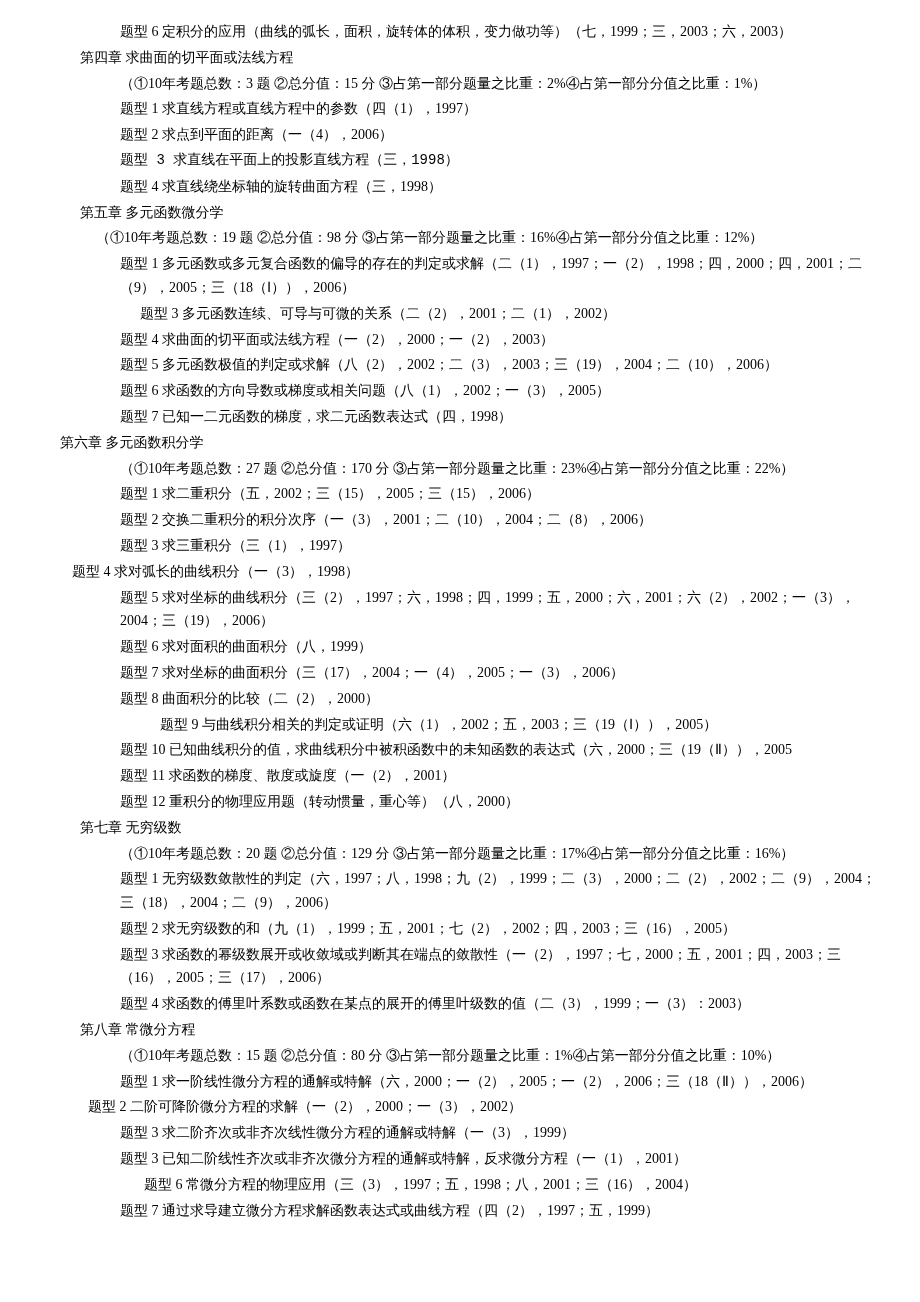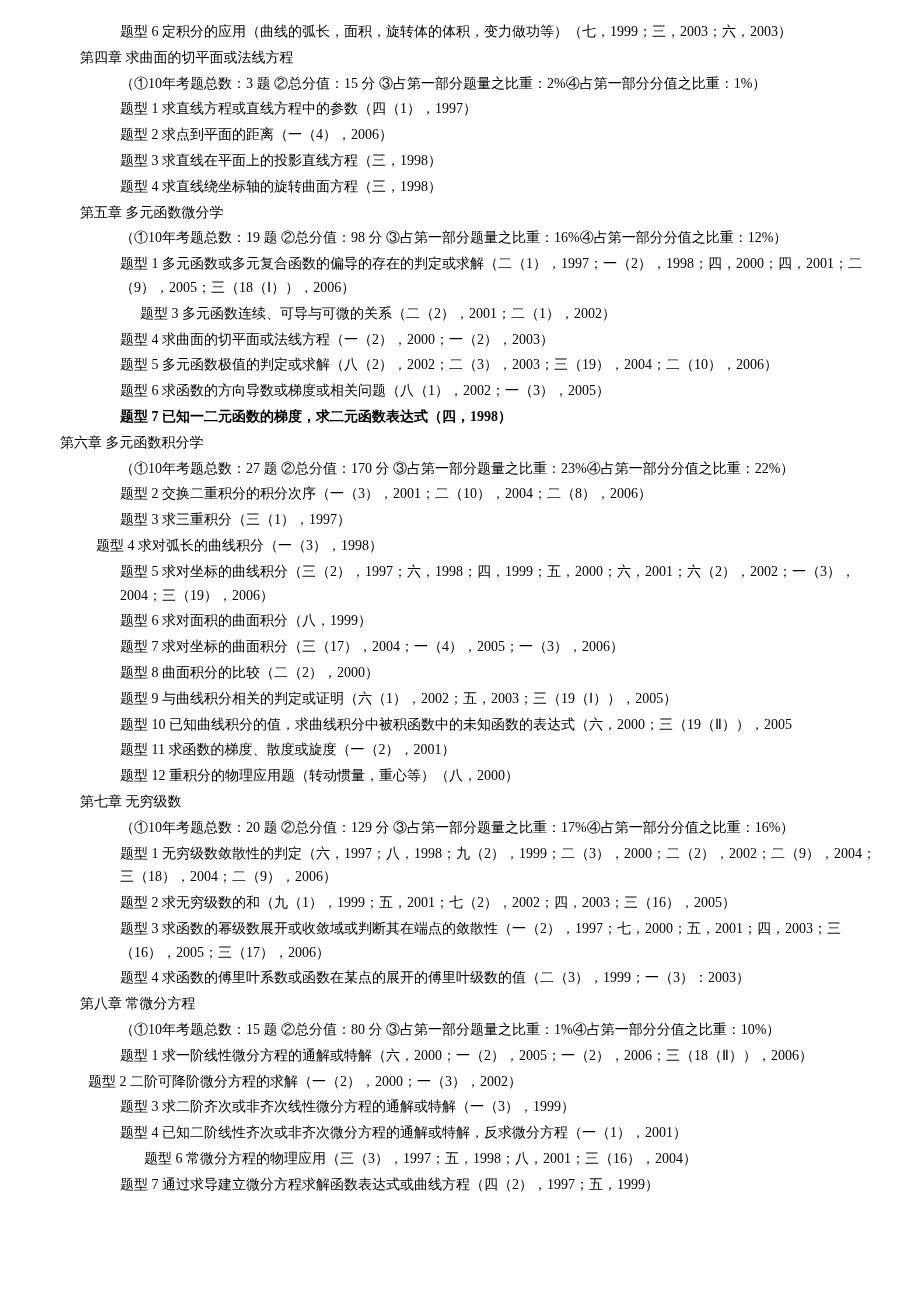--- a/index.html
+++ b/index.html
@@ -25,50 +25,51 @@
   </style>
 </head>
 <body>
 
 <div class="content-block">
 <span class="line" style="margin-left: 80px;">题型 6  定积分的应用（曲线的弧长，面积，旋转体的体积，变力做功等）（七，1999；三，2003；六，2003）</span>
     <span class="line" style="margin-left: 40px; font-weight: normal;">第四章  求曲面的切平面或法线方程</span>
     <span class="line" style="margin-left: 80px;">（①10年考题总数：3 题  ②总分值：15 分  ③占第一部分题量之比重：2%④占第一部分分值之比重：1%）</span>
     <span class="line" style="margin-left: 80px;">题型 1  求直线方程或直线方程中的参数（四（1），1997）</span>
     <span class="line" style="margin-left: 80px;">题型 2   求点到平面的距离（一（4），2006）</span>
-    <span class="line" style="margin-left: 80px;">题型 3  求直线在平面上的投影直线方程（三，1998）</span>
+    <span class="line" style="margin-left: 80px; font-family: Liberation Mono, monospace;">题型 3  求直线在平面上的投影直线方程（三，1998）</span>
     <span class="line" style="margin-left: 80px;">题型 4  求直线绕坐标轴的旋转曲面方程（三，1998）</span>
     <span class="line" style="margin-left: 40px; font-weight: normal;">第五章  多元函数微分学</span>
-    <span class="line" style="margin-left: 80px;">（①10年考题总数：19 题  ②总分值：98 分  ③占第一部分题量之比重：16%④占第一部分分值之比重：12%）</span>
+    <span class="line" style="margin-left: 56px;">（①10年考题总数：19 题  ②总分值：98 分  ③占第一部分题量之比重：16%④占第一部分分值之比重：12%）</span>
     <span class="line" style="margin-left: 80px;">题型 1 多元函数或多元复合函数的偏导的存在的判定或求解（二（1），1997；一（2），1998；四，2000；四，2001；二（9），2005；三（18（Ⅰ）），2006）</span>
     <span class="line" style="margin-left: 100px;">题型 3  多元函数连续、可导与可微的关系（二（2），2001；二（1），2002）</span>
     <span class="line" style="margin-left: 80px;">题型 4  求曲面的切平面或法线方程（一（2），2000；一（2），2003）</span>
     <span class="line" style="margin-left: 80px;">题型 5  多元函数极值的判定或求解（八（2），2002；二（3），2003；三（19），2004；二（10），2006）</span>
     <span class="line" style="margin-left: 80px;">题型 6  求函数的方向导数或梯度或相关问题（八（1），2002；一（3），2005）</span>
-    <span class="line" style="margin-left: 80px; font-weight: bold;">题型 7  已知一二元函数的梯度，求二元函数表达式（四，1998）</span>
+    <span class="line" style="margin-left: 80px;">题型 7  已知一二元函数的梯度，求二元函数表达式（四，1998）</span>
     <span class="line" style="margin-left: 20px; font-weight: normal;">第六章  多元函数积分学</span>
     <span class="line" style="margin-left: 80px;">（①10年考题总数：27 题  ②总分值：170 分  ③占第一部分题量之比重：23%④占第一部分分值之比重：22%）</span>
+    <span class="line" style="margin-left: 80px;">题型 1  求二重积分（五，2002；三（15），2005；三（15），2006）</span>
     <span class="line" style="margin-left: 80px;">题型 2  交换二重积分的积分次序（一（3），2001；二（10），2004；二（8），2006）</span>
     <span class="line" style="margin-left: 80px;">题型 3  求三重积分（三（1），1997）</span>
-    <span class="line" style="margin-left: 56px;">题型 4  求对弧长的曲线积分（一（3），1998）</span>
+    <span class="line" style="margin-left: 32px;">题型 4  求对弧长的曲线积分（一（3），1998）</span>
     <span class="line" style="margin-left: 80px;">题型 5 求对坐标的曲线积分（三（2），1997；六，1998；四，1999；五，2000；六，2001；六（2），2002；一（3），2004；三（19），2006）</span>
     <span class="line" style="margin-left: 80px;">题型 6  求对面积的曲面积分（八，1999）</span>
     <span class="line" style="margin-left: 80px;">题型 7  求对坐标的曲面积分（三（17），2004；一（4），2005；一（3），2006）</span>
     <span class="line" style="margin-left: 80px;">题型 8  曲面积分的比较（二（2），2000）</span>
-    <span class="line" style="margin-left: 80px;">题型 9  与曲线积分相关的判定或证明（六（1），2002；五，2003；三（19（Ⅰ）），2005）</span>
+    <span class="line" style="margin-left: 120px;">题型 9  与曲线积分相关的判定或证明（六（1），2002；五，2003；三（19（Ⅰ）），2005）</span>
     <span class="line" style="margin-left: 80px;">题型 10  已知曲线积分的值，求曲线积分中被积函数中的未知函数的表达式（六，2000；三（19（Ⅱ）），2005</span>
     <span class="line" style="margin-left: 80px;">题型 11  求函数的梯度、散度或旋度（一（2），2001）</span>
     <span class="line" style="margin-left: 80px;">题型 12  重积分的物理应用题（转动惯量，重心等）（八，2000）</span>
     <span class="line" style="margin-left: 40px; font-weight: normal;">第七章  无穷级数</span>
     <span class="line" style="margin-left: 80px;">（①10年考题总数：20 题  ②总分值：129 分  ③占第一部分题量之比重：17%④占第一部分分值之比重：16%）</span>
     <span class="line" style="margin-left: 80px;">题型 1 无穷级数敛散性的判定（六，1997；八，1998；九（2），1999；二（3），2000；二（2），2002；二（9），2004；三（18），2004；二（9），2006）</span>
     <span class="line" style="margin-left: 80px;">题型 2  求无穷级数的和（九（1），1999；五，2001；七（2），2002；四，2003；三（16），2005）</span>
     <span class="line" style="margin-left: 80px;">题型 3 求函数的幂级数展开或收敛域或判断其在端点的敛散性（一（2），1997；七，2000；五，2001；四，2003；三（16），2005；三（17），2006）</span>
     <span class="line" style="margin-left: 80px;">题型 4  求函数的傅里叶系数或函数在某点的展开的傅里叶级数的值（二（3），1999；一（3）：2003）</span>
     <span class="line" style="margin-left: 40px; font-weight: normal;">第八章  常微分方程</span>
     <span class="line" style="margin-left: 80px;">（①10年考题总数：15 题  ②总分值：80 分  ③占第一部分题量之比重：1%④占第一部分分值之比重：10%）</span>
     <span class="line" style="margin-left: 80px;">题型 1  求一阶线性微分方程的通解或特解（六，2000；一（2），2005；一（2），2006；三（18（Ⅱ）），2006）</span>
     <span class="line" style="margin-left: 48px;">题型 2  二阶可降阶微分方程的求解（一（2），2000；一（3），2002）</span>
     <span class="line" style="margin-left: 80px;">题型 3  求二阶齐次或非齐次线性微分方程的通解或特解（一（3），1999）</span>
-    <span class="line" style="margin-left: 80px;">题型 4  已知二阶线性齐次或非齐次微分方程的通解或特解，反求微分方程（一（1），2001）</span>
+    <span class="line" style="margin-left: 80px;">题型 3  已知二阶线性齐次或非齐次微分方程的通解或特解，反求微分方程（一（1），2001）</span>
     <span class="line" style="margin-left: 104px;">题型 6  常微分方程的物理应用（三（3），1997；五，1998；八，2001；三（16），2004）</span>
     <span class="line" style="margin-left: 80px;">题型 7  通过求导建立微分方程求解函数表达式或曲线方程（四（2），1997；五，1999）</span>
   </div>
 
 </body></html>

